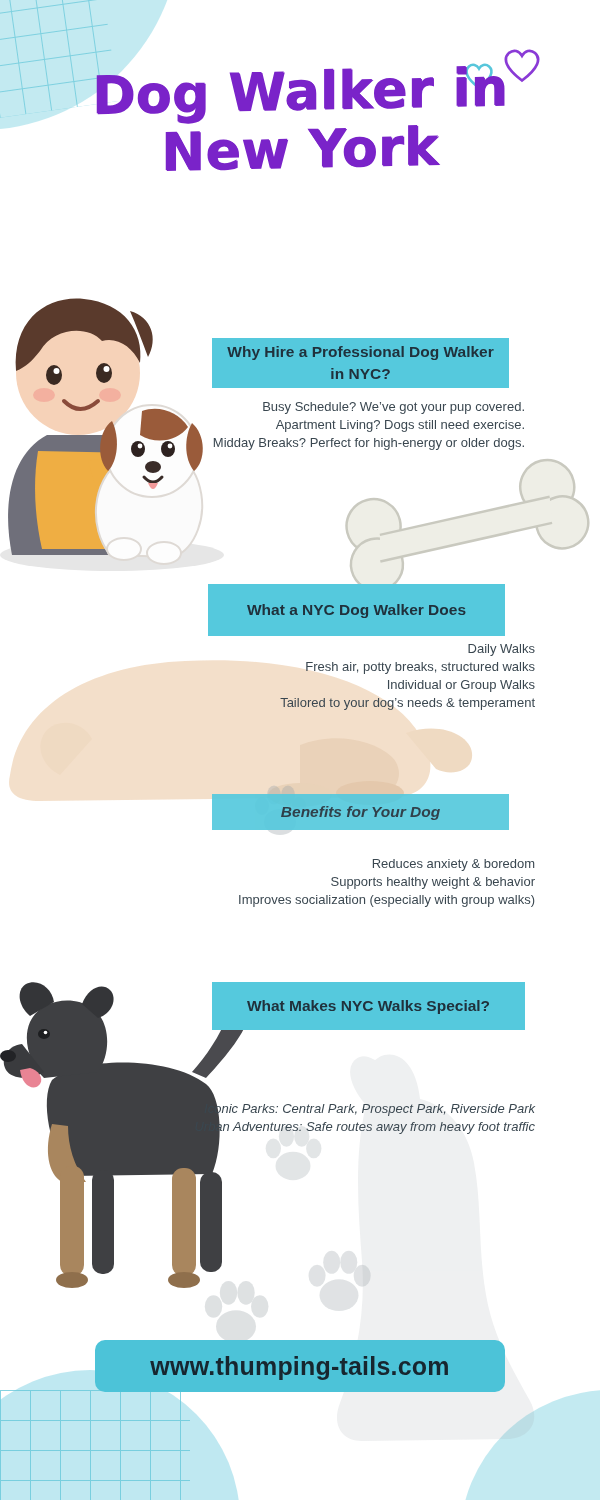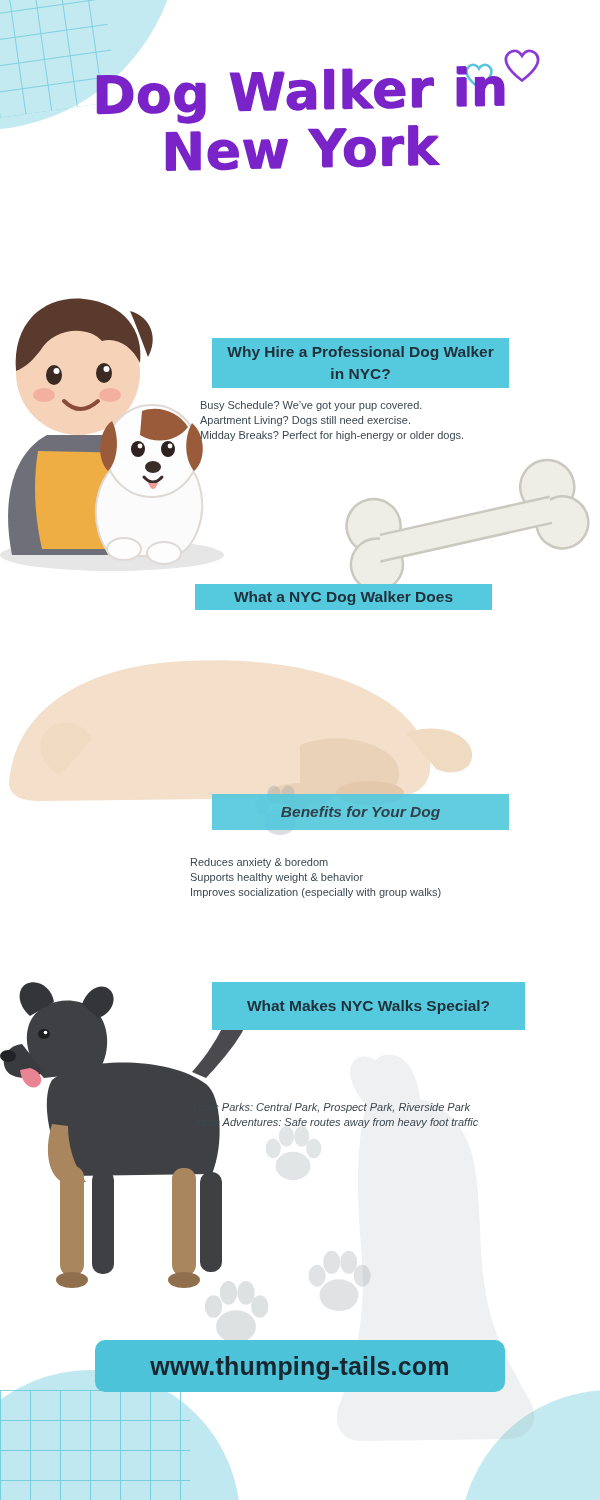--- a/index.html
+++ b/index.html
@@ -98,23 +98,23 @@
     font-size: 15.5px;
     line-height: 1.42;
     text-align: center;
     display: flex;
     align-items: center;
     justify-content: center;
     padding: 7px 14px;
   }
   .body-text {
     position: absolute;
-    text-align: left;
+    text-align: right;
     color: #3a4750;
-    font-size: 11px;
+    font-size: 13px;
     line-height: 1.38;
   }
 
   
   .url-pill {
     position: absolute;
     left: 95px; top: 1340px;
     width: 410px; height: 52px;
     background: #4cc3d8;
     border-radius: 10px;
@@ -314,21 +314,25 @@
         <path d="M96 60 C82 44 74 24 86 14 C96 6 112 16 118 34 Z"></path>
       </g>
     </svg>
   </div>
 
   <div class="band" style="left:212px; top:338px; width:297px; height:50px;">Why Hire a Professional Dog Walker in NYC?</div>
   <div class="body-text" style="left:200px; top:398px; width:325px; white-space:pre-line;">Busy Schedule? We’ve got your pup covered.
 Apartment Living? Dogs still need exercise.
 Midday Breaks? Perfect for high-energy or older dogs.</div>
 
-  <div class="band" style="left:195px; top:584px; width:297px; height:26px;">What a NYC Dog Walker Does</div>
+  <div class="band" style="left:208px; top:584px; width:297px; height:52px;">What a NYC Dog Walker Does</div>
+  <div class="body-text" style="left:190px; top:640px; width:345px; white-space:pre-line;">Daily Walks
+Fresh air, potty breaks, structured walks
+Individual or Group Walks
+Tailored to your dog’s needs &amp; temperament</div>
 
   <div class="band" style="left:212px; top:794px; width:297px; height:36px; opacity:.92;font-style:italic;">Benefits for Your Dog</div>
   <div class="body-text" style="left:190px; top:855px; width:345px; white-space:pre-line;">Reduces anxiety &amp; boredom
 Supports healthy weight &amp; behavior
 Improves socialization (especially with group walks)</div>
 
   <div class="band" style="left:212px; top:982px; width:313px; height:48px;">What Makes NYC Walks Special?</div>
   <div class="body-text" style="left:190px; top:1100px; width:345px; white-space:pre-line;font-style:italic;">Iconic Parks: Central Park, Prospect Park, Riverside Park
 Urban Adventures: Safe routes away from heavy foot traffic</div>
 

